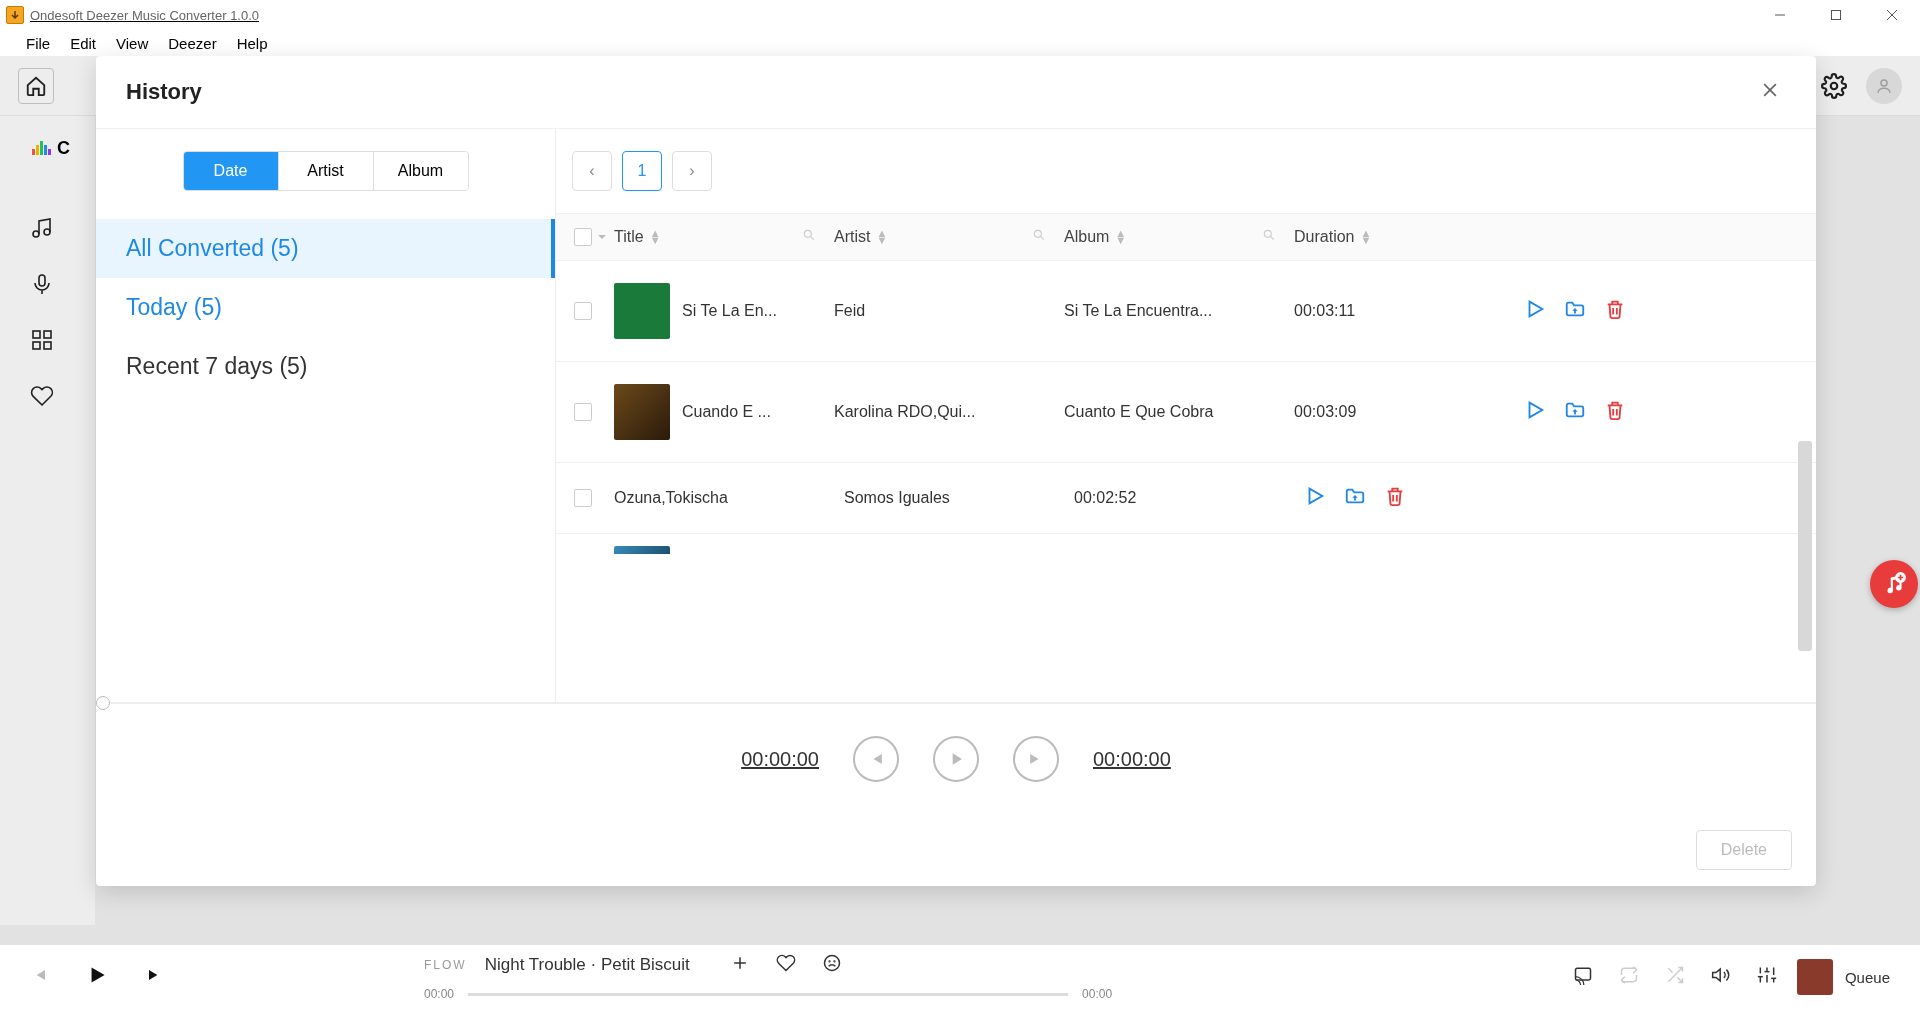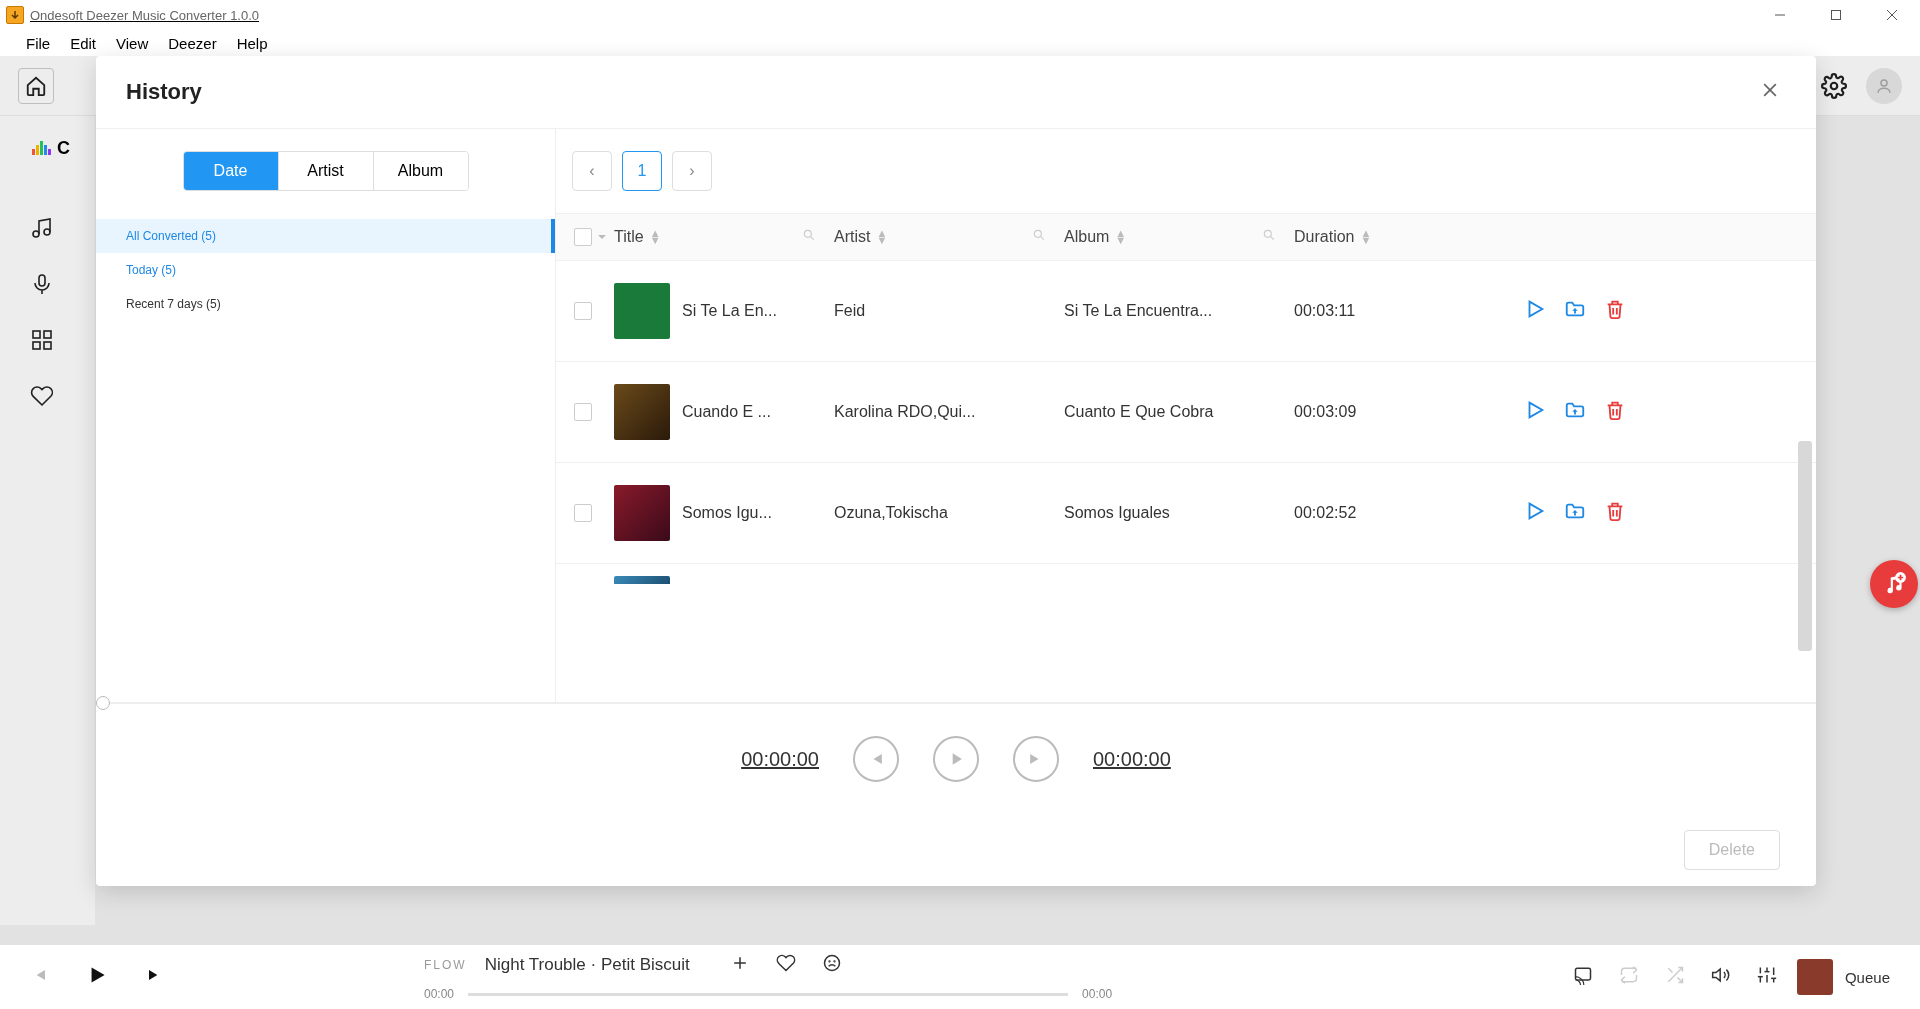--- a/index.html
+++ b/index.html
@@ -64,21 +64,21 @@
   .modal-close svg { width: 20px; height: 20px; }
   
   .modal-body { flex: 1; display: flex; overflow: hidden; border-top: 1px solid #f0f0f0;}
   .modal-sidebar { width: 460px; border-right: 1px solid #eee; display: flex; flex-direction: column; padding-top: 22px; }
   .tab-group { display: flex; border: 1px solid #ddd; border-radius: 4px; overflow: hidden; margin: 0 auto 28px auto; width: 286px; }
   .tab-btn { flex: 1; text-align: center; padding: 10px 0; font-size: 16px; background: #fff; cursor: pointer; }
   .tab-btn + .tab-btn { border-left: 1px solid #ddd; }
   .tab-btn.active { background: #2196f3; color: #fff; }
   
   .side-list { display: flex; flex-direction: column; }
-  .side-item { padding: 10px 30px; font-size: 12px; color: #333; position: relative; }
+  .side-item { padding: 16px 30px; font-size: 23px; color: #333; position: relative; }
   .side-item.selected { background: #e9f5fe; color: #1e88e5; }
   .side-item.selected::after { content:''; position:absolute; right:0; top:0; bottom:0; width:4px; background:#1e88e5; }
   .side-item.link { color: #1e88e5; }
   
   .modal-main { flex: 1; display: flex; flex-direction: column; }
   .paginator { display: flex; gap: 10px; padding: 22px 16px; }
   .pg-btn { width: 40px; height: 40px; border: 1px solid #ddd; border-radius: 4px; display: flex; align-items: center; justify-content: center; color: #888; font-size: 16px;}
   .pg-btn.active { border-color: #2196f3; color: #2196f3; }
   
   .table-head { display: flex; align-items: center; padding: 14px 18px; background: #fafafa; border-top: 1px solid #f0f0f0; border-bottom: 1px solid #f0f0f0; font-size: 16px; color: #444;}
@@ -117,21 +117,21 @@
   
   .slider-line { position:relative; height: 2px; background:#eee; margin: 0 0 0 0;}
   .slider-knob { position:absolute; left:0; top:-6px; width:14px; height:14px; background:#fff; border:1px solid #bbb; border-radius:50%;}
   
   
   .modal-player { height: 110px; display:flex; align-items:center; justify-content:center; gap: 34px; position:relative;}
   .mp-time { font-size:20px; color:#333;text-decoration:underline; }
   .mp-btn { width:46px; height:46px; border:2px solid #bbb; border-radius:50%; display:flex; align-items:center; justify-content:center; color:#bbb;}
   .mp-btn svg { width:20px; height:20px;}
   
-  .modal-footer { height: 72px; display:flex; align-items:center; justify-content:flex-end; padding: 0 36px;}
+  .modal-footer { height: 72px; display:flex; align-items:center; justify-content:flex-end; padding: 0 24px;}
   .delete-btn { padding: 10px 24px; border:1px solid #ddd; border-radius:4px; color:#bbb; font-size:16px; background:#fff;}
 </style>
 </head>
 <body>
 
 <div class="titlebar">
   <div class="titlebar-icon">
     <svg viewBox="0 0 24 24" fill="none" stroke="#5a3a00" stroke-width="3">
         <path d="M12 4v12M6 12l6 6 6-6"></path>
       </svg>
@@ -415,24 +415,20 @@
             <span class="act-btn del"><svg viewBox="0 0 24 24" fill="none" stroke="currentColor" stroke-width="2">
                   <path d="M4 7h16M9 7V4h6v3M6 7l1 13a2 2 0 002 2h6a2 2 0 002-2l1-13M10 11v7M14 11v7"></path>
                 </svg></span>
           </div>
         </div>
 
         <div class="row">
           <div class="cell-check">
               <div class="checkbox"></div>
             </div>
-          <div class="cell-title">
-              <div class="thumb c3"></div>
-              <span class="title-text">Somos Igu...</span>
-            </div>
           <div class="cell-artist">Ozuna,Tokischa</div>
           <div class="cell-album">Somos Iguales</div>
           <div class="cell-duration">00:02:52</div>
           <div class="cell-actions">
             <span class="act-btn"><svg viewBox="0 0 24 24" fill="none" stroke="currentColor" stroke-width="2">
                   <path d="M6 4l14 8-14 8V4z"></path>
                 </svg></span>
             <span class="act-btn"><svg viewBox="0 0 24 24" fill="none" stroke="currentColor" stroke-width="2">
                   <path d="M3 7a2 2 0 012-2h4l2 3h8a2 2 0 012 2v7a2 2 0 01-2 2H5a2 2 0 01-2-2V7z"></path>
                   <path d="M12 11l-3 3h2v3h2v-3h2l-3-3z" fill="currentColor" stroke="none"></path>

